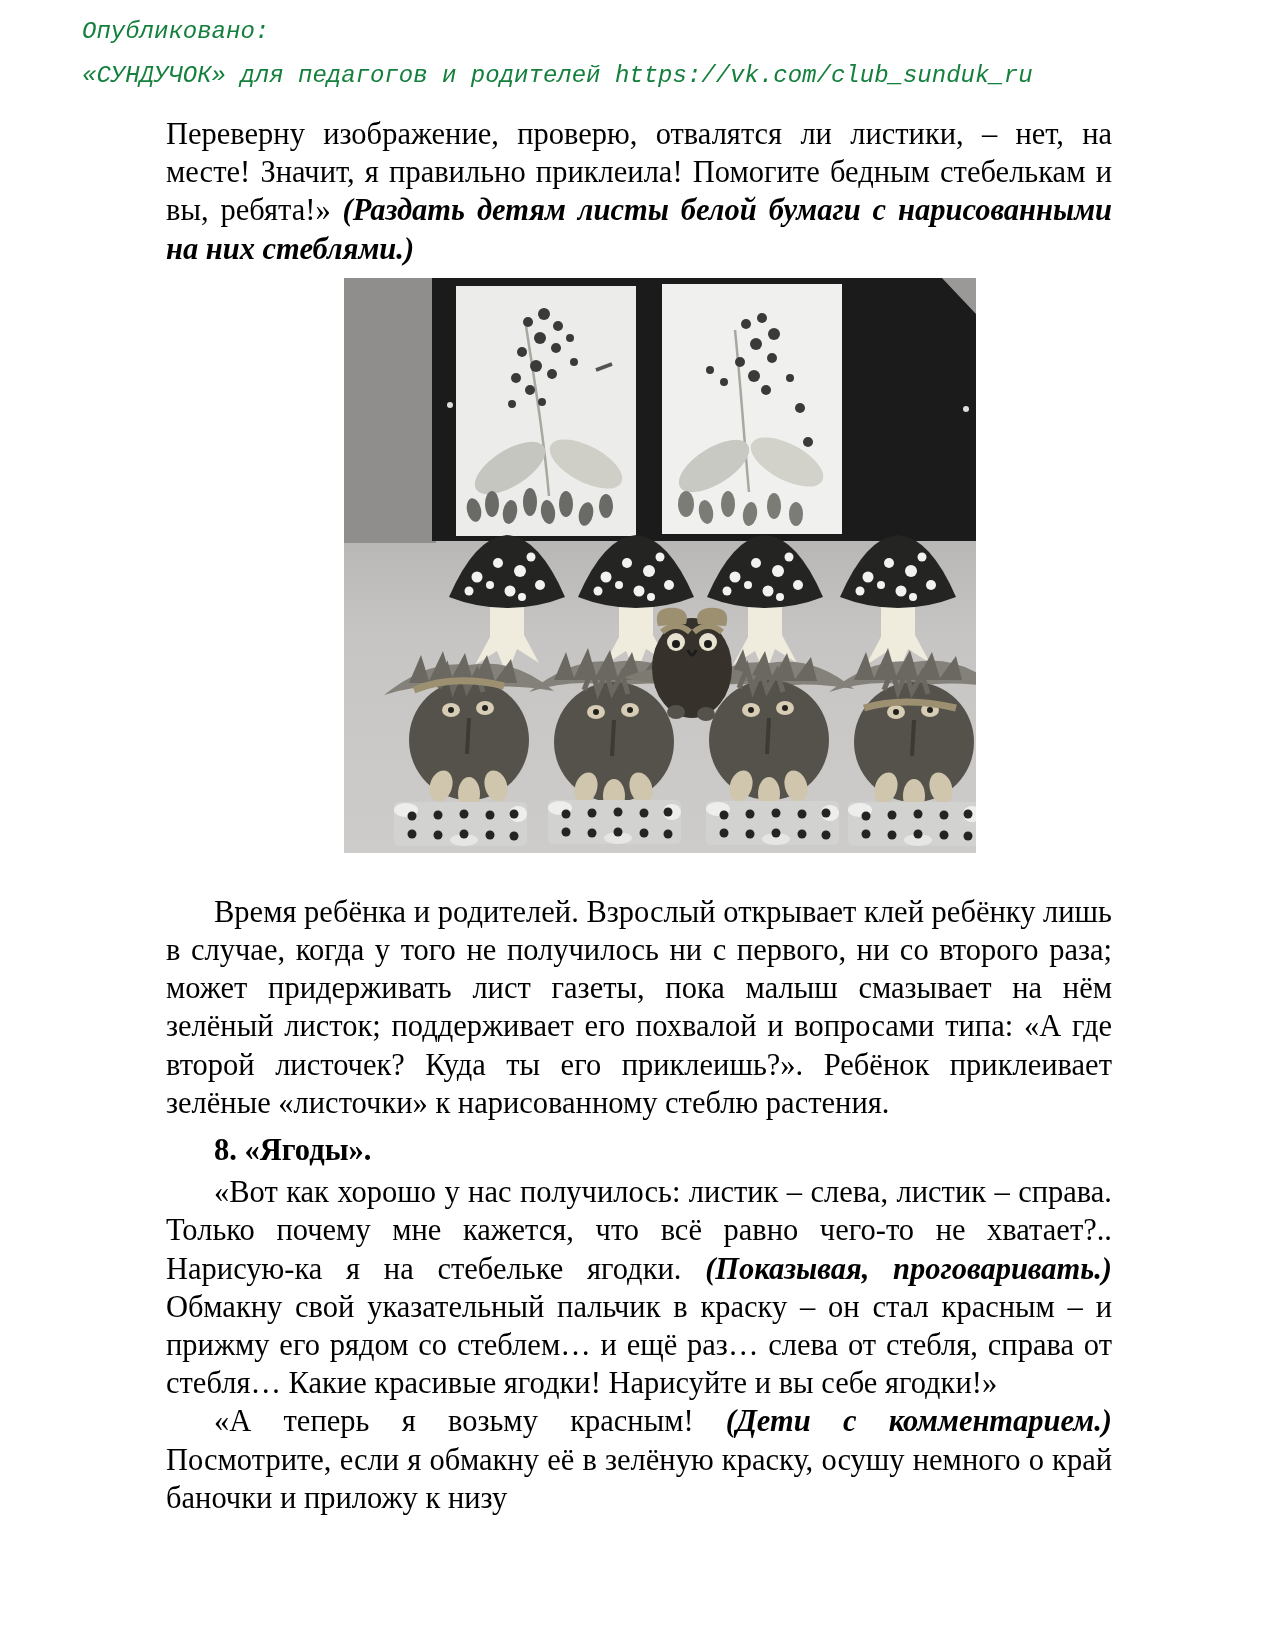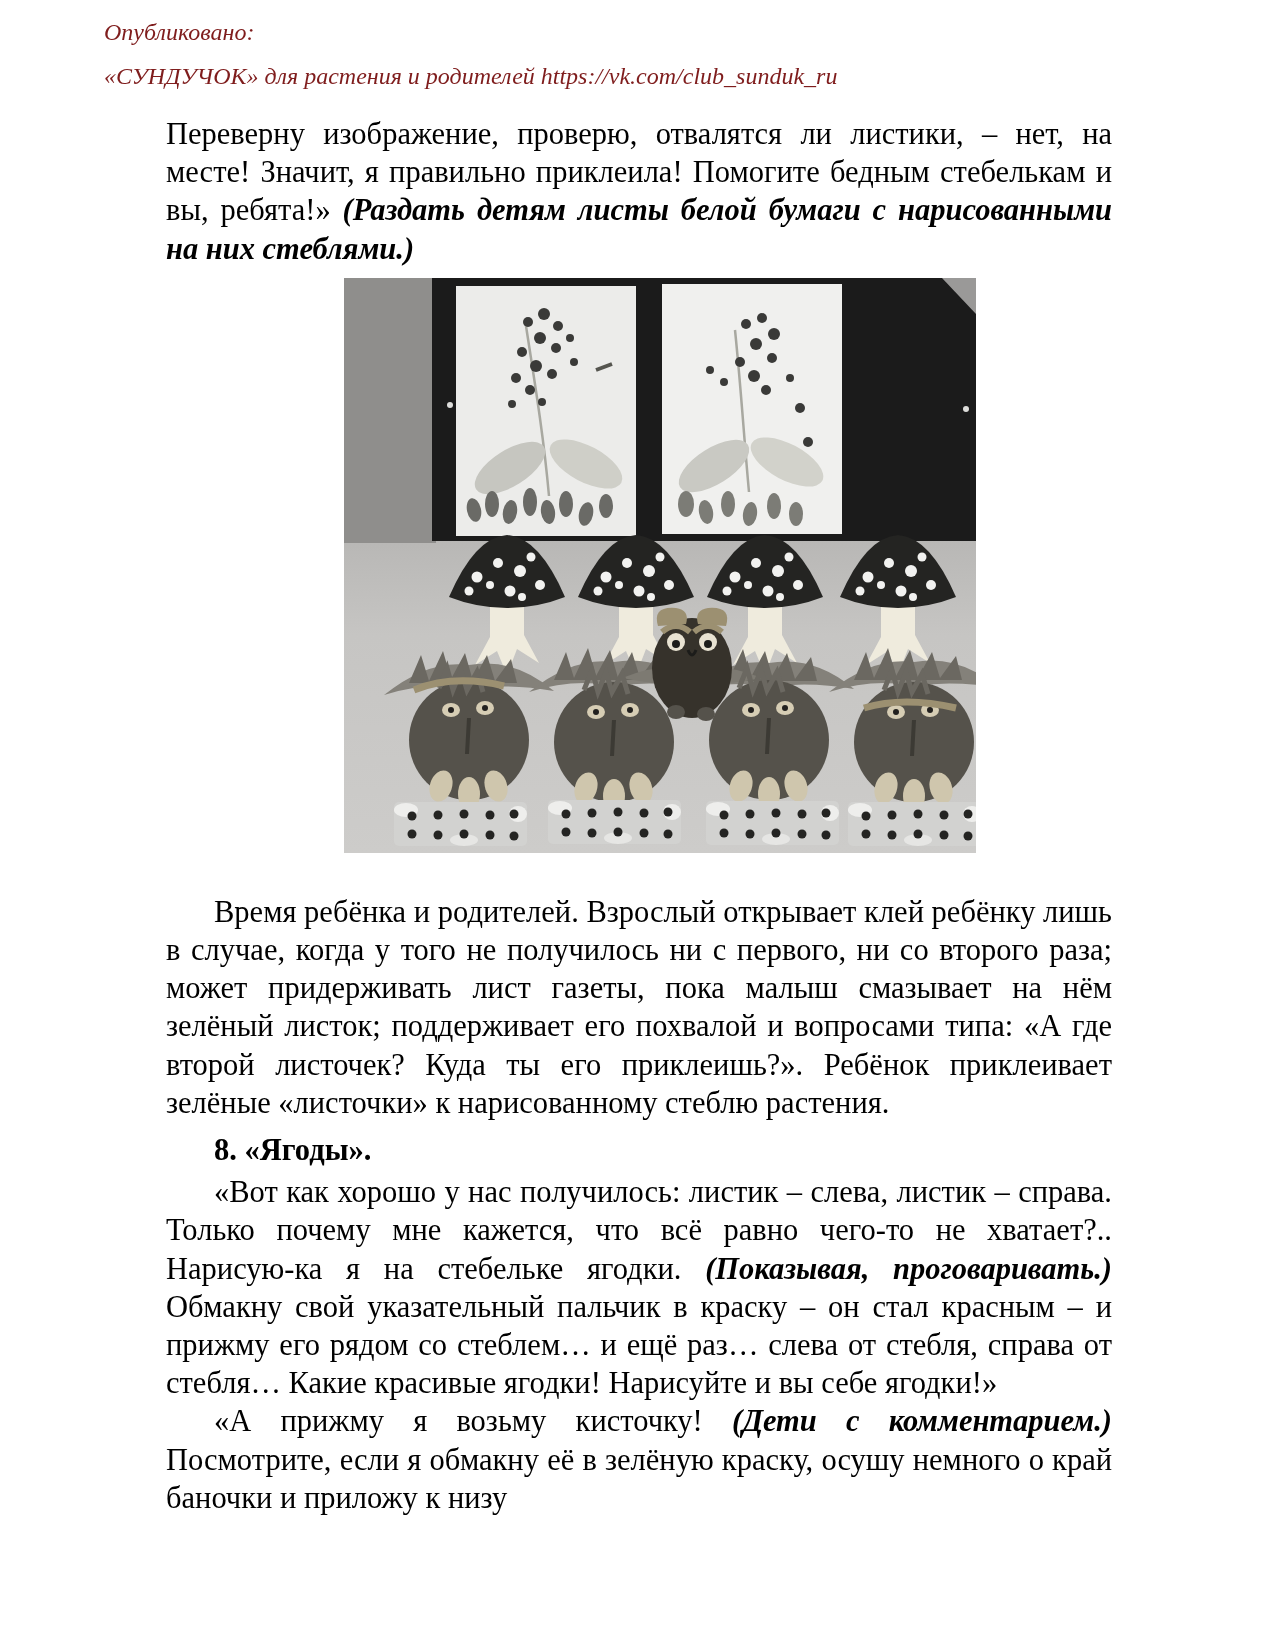--- a/index.html
+++ b/index.html
@@ -5,23 +5,23 @@
   html,body{margin:0;padding:0;background:#ffffff;}
   .page{
     position:relative;
     width:1275px;height:1650px;
     background:#ffffff;
     overflow:hidden;
     font-family:"Liberation Serif", serif;
     color:#000;
   }
   .red-header{
-    margin:18px 0 0 104px;
-    color:#7f1d1d;
-    font-family:Liberation Serif, serif;
+    margin:18px 0 0 82px;
+    color:#15803d;
+    font-family:Liberation Mono, monospace;
     font-style:italic;
   }
   .red-line1{font-size:24px;line-height:28px;margin-bottom:16px;}
   .red-line2{font-size:24px;line-height:28px;}
   .body-text{
     width:946px;
     margin:25px 0 0 166px;
     font-size:30.5px;
     line-height:38.2px;
     text-align:justify;
@@ -40,21 +40,21 @@
   }
   figure.photo svg{display:block;}
 </style>
 </head>
 <body>
 
 <div class="page">
 
   <div class="red-header">
     <div class="red-line1">Опубликовано:</div>
-    <div class="red-line2">«СУНДУЧОК» для растения и родителей https://vk.com/club_sunduk_ru</div>
+    <div class="red-line2">«СУНДУЧОК» для педагогов и родителей https://vk.com/club_sunduk_ru</div>
   </div>
 
   <div class="body-text">
 
     <p class="para no-indent"><span class="s-n">Переверну изображение, проверю, отвалятся ли листики, – нет, на месте! Значит, я правильно приклеила! Помогите бедным стебелькам и вы, ребята!» </span><span class="s-bi">(Раздать детям листы белой бумаги с нарисованными на них стеблями.)</span></p>
 
     <figure class="photo">
       <svg width="632" height="575" viewBox="0 0 632 575" xmlns="http://www.w3.org/2000/svg">
         <defs>
           <linearGradient id="tableGrad" x1="0" y1="0" x2="0" y2="1">
@@ -224,16 +224,16 @@
     </figure>
 
     <p class="para"><span class="s-n">Время ребёнка и родителей. Взрослый открывает клей ребёнку лишь в случае, когда у того не получилось ни с первого, ни со второго раза; может придерживать лист газеты, пока малыш смазывает на нём зелёный листок; поддерживает его похвалой и вопросами типа: «А где второй листочек? Куда ты его приклеишь?». Ребёнок приклеивает зелёные «листочки» к нарисованному стеблю растения.</span></p>
 
     <p class="para heading"><span class="s-b">8. «Ягоды».</span></p>
 
     <p class="para"><span class="s-n">«Вот как хорошо у нас получилось: листик – слева, листик – справа. Только почему мне кажется, что всё равно чего-то не хватает?.. Нарисую-ка я на стебельке ягодки. </span><span class="s-bi">(Показывая, проговаривать.)</span><span class="s-n"> Обмакну свой указательный пальчик в краску – он стал красным – и прижму его рядом со стеблем… и ещё раз… слева от стебля, справа от стебля… Какие красивые ягодки! Нарисуйте и вы себе ягодки!»</span></p>
 
 
 
-    <p class="para"><span class="s-n">«А прижму я возьму кисточку! </span><span class="s-bi">(Дети с комментарием.)</span><span class="s-n"> Посмотрите, если я обмакну её в зелёную краску, осушу немного о край баночки и приложу к низу</span></p>
+    <p class="para"><span class="s-n">«А теперь я возьму красным! </span><span class="s-bi">(Дети с комментарием.)</span><span class="s-n"> Посмотрите, если я обмакну её в зелёную краску, осушу немного о край баночки и приложу к низу</span></p>
 
   </div>
 </div>
 
 </body></html>

